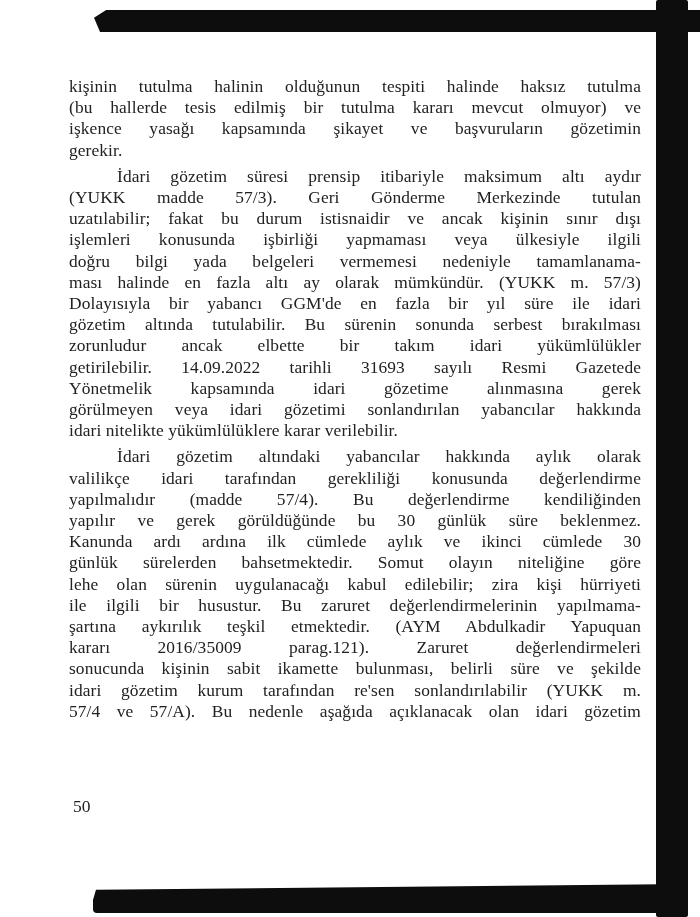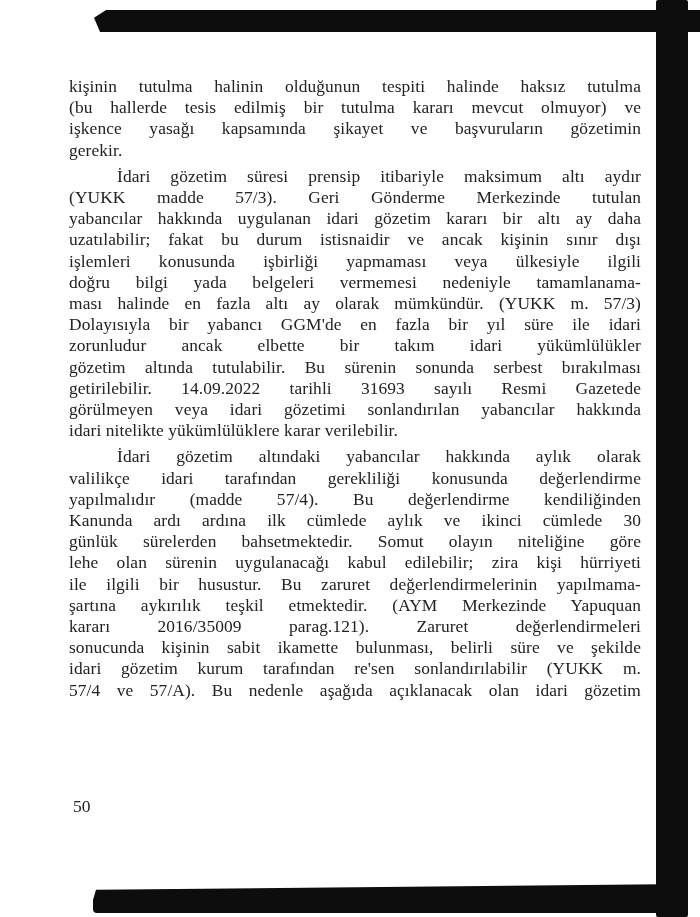--- a/index.html
+++ b/index.html
@@ -78,41 +78,42 @@
   <div class="text-block">
       <div class="para">
         <div class="line">kişinin tutulma halinin olduğunun tespiti halinde haksız tutulma</div>
         <div class="line">(bu hallerde tesis edilmiş bir tutulma kararı mevcut olmuyor) ve</div>
         <div class="line">işkence yasağı kapsamında şikayet ve başvuruların gözetimin</div>
         <div class="line flush-left">gerekir.</div>
       </div>
       <div class="para indent">
         <div class="line">İdari gözetim süresi prensip itibariyle maksimum altı aydır</div>
         <div class="line">(YUKK madde 57/3). Geri Gönderme Merkezinde tutulan</div>
-        <div class="line">yabancılar hakkında uygulanan idari gözetim kararı bir altı ay daha</div>
         <div class="line">uzatılabilir; fakat bu durum istisnaidir ve ancak kişinin sınır dışı</div>
         <div class="line">işlemleri konusunda işbirliği yapmaması veya ülkesiyle ilgili</div>
         <div class="line">doğru bilgi yada belgeleri vermemesi nedeniyle tamamlanama-</div>
         <div class="line">ması halinde en fazla altı ay olarak mümkündür. (YUKK m. 57/3)</div>
         <div class="line">Dolayısıyla bir yabancı GGM'de en fazla bir yıl süre ile idari</div>
+        <div class="line">gözetim altında tutulabilir. Bu sürenin sonunda serbest bırakılması</div>
         <div class="line">zorunludur ancak elbette bir takım idari yükümlülükler</div>
-        <div class="line">gözetim altında tutulabilir. Bu sürenin sonunda serbest bırakılması</div>
         <div class="line">getirilebilir. 14.09.2022 tarihli 31693 sayılı Resmi Gazetede</div>
+        <div class="line">Yönetmelik kapsamında idari gözetime alınmasına gerek</div>
         <div class="line">görülmeyen veya idari gözetimi sonlandırılan yabancılar hakkında</div>
         <div class="line flush-left">idari nitelikte yükümlülüklere karar verilebilir.</div>
       </div>
       <div class="para indent">
         <div class="line">İdari gözetim altındaki yabancılar hakkında aylık olarak</div>
         <div class="line">valilikçe idari tarafından gerekliliği konusunda değerlendirme</div>
         <div class="line">yapılmalıdır (madde 57/4). Bu değerlendirme kendiliğinden</div>
+        <div class="line">yapılır ve gerek görüldüğünde bu 30 günlük süre beklenmez.</div>
         <div class="line">Kanunda ardı ardına ilk cümlede aylık ve ikinci cümlede 30</div>
         <div class="line">günlük sürelerden bahsetmektedir. Somut olayın niteliğine göre</div>
         <div class="line">lehe olan sürenin uygulanacağı kabul edilebilir; zira kişi hürriyeti</div>
         <div class="line">ile ilgili bir husustur. Bu zaruret değerlendirmelerinin yapılmama-</div>
-        <div class="line">şartına aykırılık teşkil etmektedir. (AYM Merkezinde Yapuquan</div>
+        <div class="line">şartına aykırılık teşkil etmektedir. (AYM Abdulkadir Yapuquan</div>
         <div class="line">kararı 2016/35009 parag.121). Zaruret değerlendirmeleri</div>
         <div class="line">sonucunda kişinin sabit ikamette bulunması, belirli süre ve şekilde</div>
         <div class="line">idari gözetim kurum tarafından re'sen sonlandırılabilir (YUKK m.</div>
         <div class="line">57/4 ve 57/A). Bu nedenle aşağıda açıklanacak olan idari gözetim</div>
       </div>
     </div>
 
   <div class="page-number">50</div>
 </div>
 

